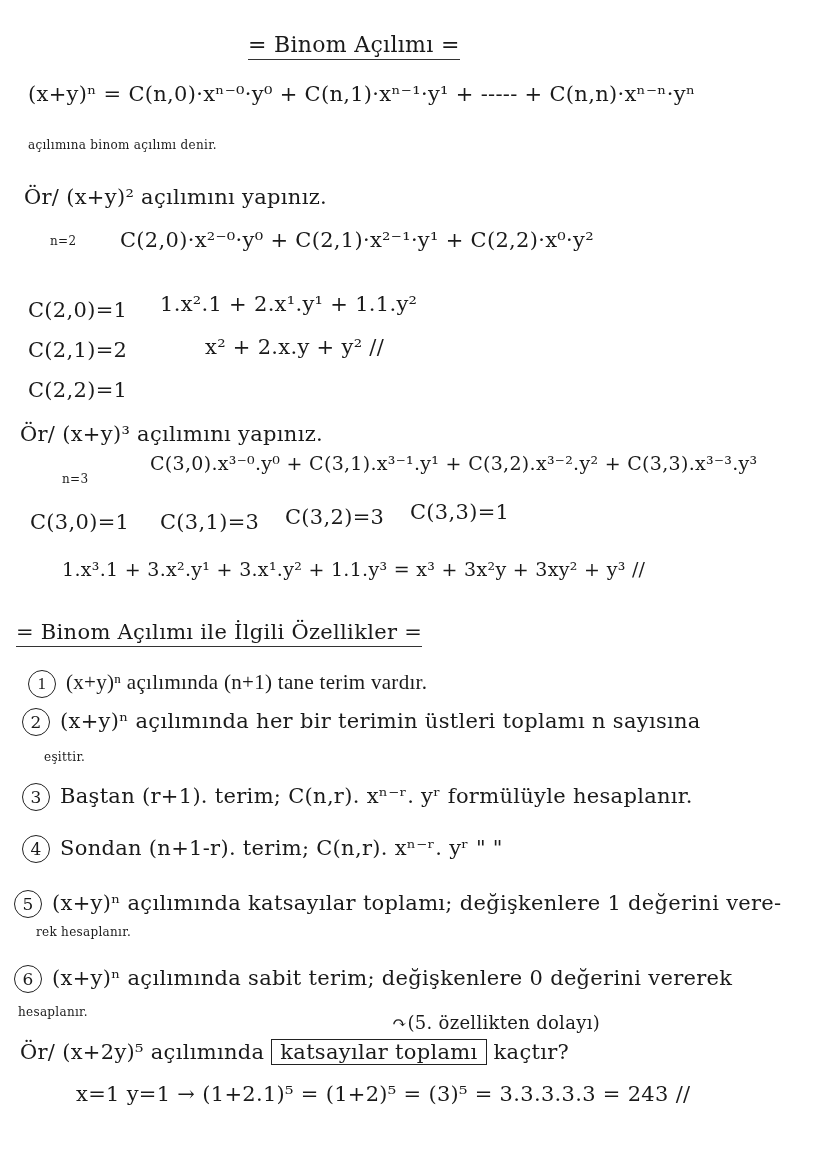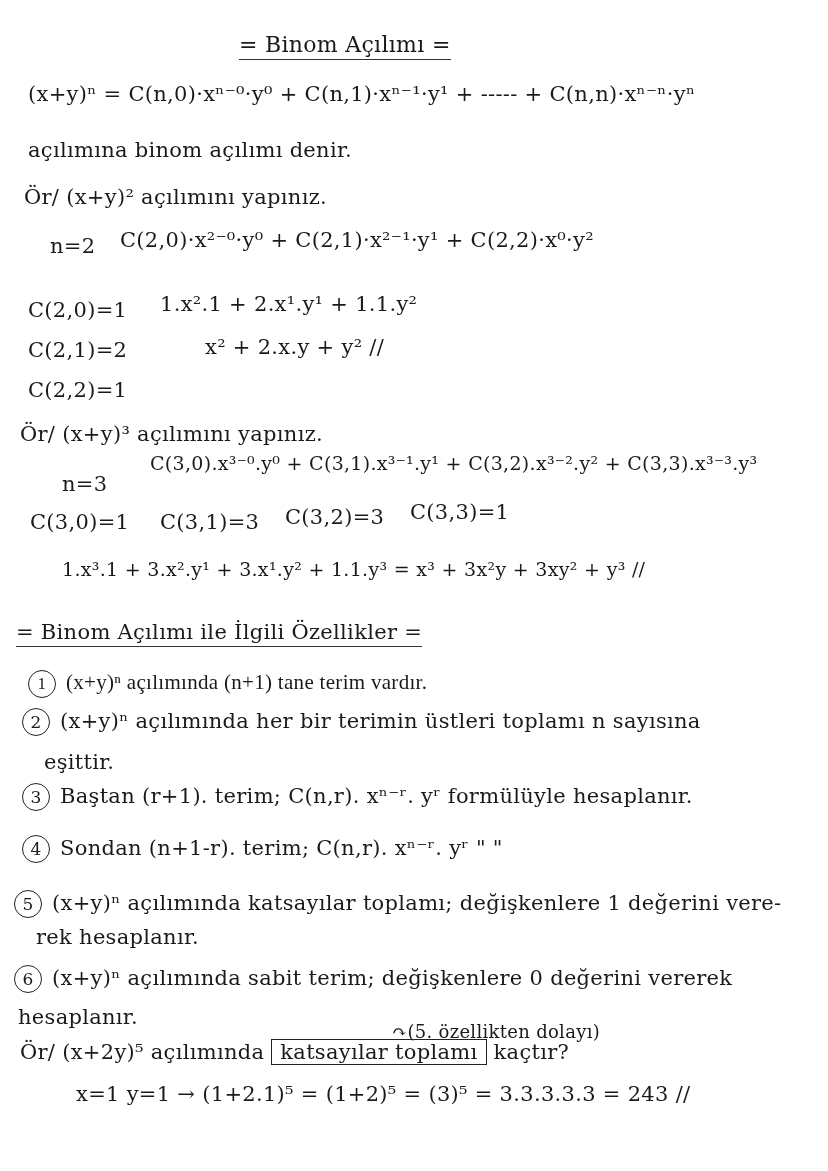--- a/index.html
+++ b/index.html
@@ -8,27 +8,27 @@
     font-family: "DejaVu Serif", serif; color: #1a1a1a;
   }
   .line { position: absolute; white-space: nowrap; font-size: 21px; letter-spacing: 0.3px; }
   .title { font-size: 22px; }
   .underline { border-bottom: 1.5px solid #333; padding-bottom: 2px; }
   .circ {
     display: inline-block; width: 26px; height: 26px; border: 1.6px solid #222; border-radius: 50%;
     text-align: center; line-height: 26px; font-size: 17px; margin-right: 10px;
   }
   .boxed { border: 1.4px solid #222; padding: 0 8px; }
-  .small { font-size: 21px; }
+  .small { font-size: 12px; }
   .arrow-note { font-size: 18px; }
 </style>
 </head>
 <body>
 
-<div class="line title" style="left:239px; top:32px;">
+<div class="line title" style="left:248px; top:32px;">
   <span class="underline">= Binom Açılımı =</span>
 </div>
 
 <div class="line" style="left:28px; top:82px;text-align:center;">(x+y)ⁿ = C(n,0)·xⁿ⁻⁰·y⁰ + C(n,1)·xⁿ⁻¹·y¹ + ----- + C(n,n)·xⁿ⁻ⁿ·yⁿ</div>
 <div class="line small" style="left:28px; top:138px;">açılımına binom açılımı denir.</div>
 
 <div class="line" style="left:24px; top:185px;">Ör/ (x+y)² açılımını yapınız.</div>
 <div class="line small" style="left:50px; top:234px;">n=2</div>
 <div class="line" style="left:120px; top:228px;">C(2,0)·x²⁻⁰·y⁰ + C(2,1)·x²⁻¹·y¹ + C(2,2)·x⁰·y²</div>
 
@@ -69,19 +69,19 @@
 <div class="line" style="left:14px; top:890px;">
   <span class="circ">5</span><span>(x+y)ⁿ açılımında katsayılar toplamı; değişkenlere 1 değerini vere-</span>
 </div>
 <div class="line small" style="left:36px; top:925px;">rek hesaplanır.</div>
 
 <div class="line" style="left:14px; top:965px;">
   <span class="circ">6</span><span>(x+y)ⁿ açılımında sabit terim; değişkenlere 0 değerini vererek</span>
 </div>
 <div class="line small" style="left:18px; top:1005px;">hesaplanır.</div>
 
-<div class="line arrow-note" style="left:392px; top:1012px;margin-top:9px;">↷(5. özellikten dolayı)</div>
+<div class="line arrow-note" style="left:392px; top:1012px;">↷(5. özellikten dolayı)</div>
 <div class="line" style="left:20px; top:1040px;">
   <span>Ör/ (x+2y)⁵ açılımında</span>
   <span class="boxed">katsayılar toplamı</span>
   <span>kaçtır?</span>
 </div>
 <div class="line" style="left:76px; top:1082px;">x=1  y=1  →  (1+2.1)⁵ = (1+2)⁵ = (3)⁵ = 3.3.3.3.3 = 243 //</div>
 
 </body></html>

